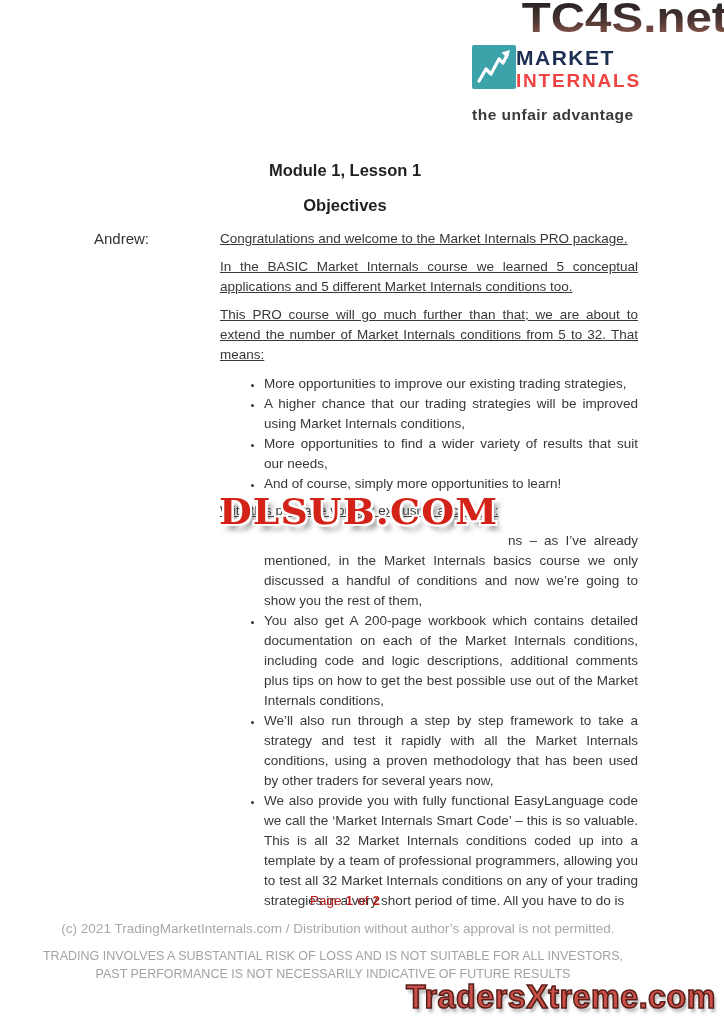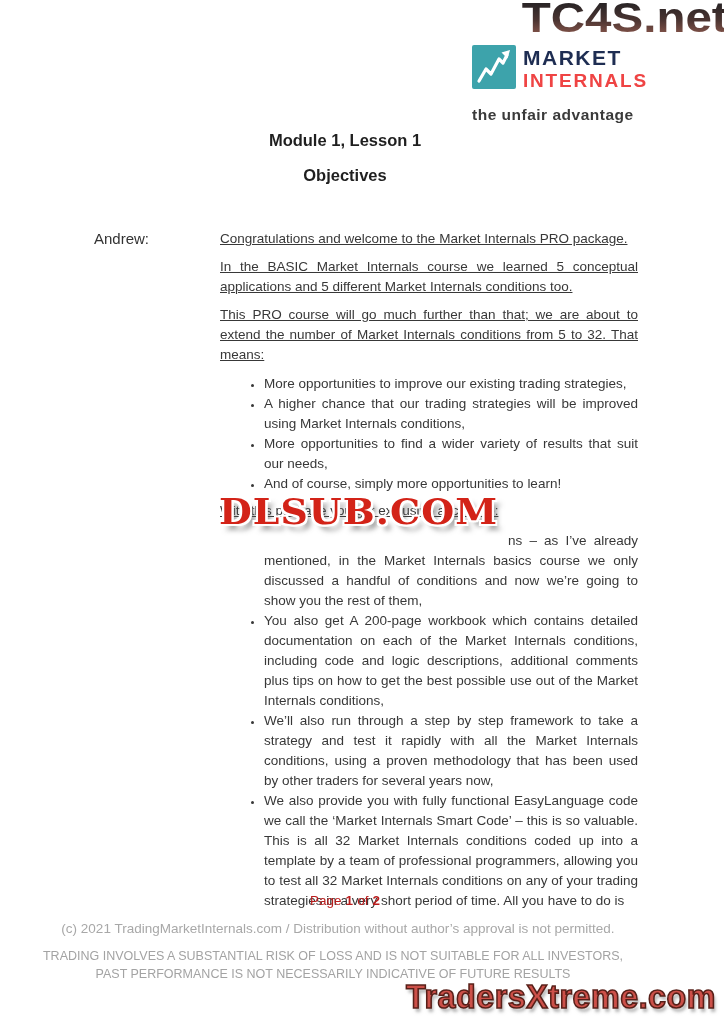--- a/index.html
+++ b/index.html
@@ -17,33 +17,33 @@
     background:linear-gradient(180deg,#2a2526 15%, #4a3431 55%, #8a574c 95%);
     -webkit-background-clip:text; background-clip:text; color:transparent;
     text-shadow:none;
   }
   .logo-wrap { position:absolute; left:472px; top:45px; }
   .logo-row { display:flex; align-items:flex-start; }
   .logo-box {
     width:44px; height:44px; background:#3da3ab; border-radius:2px;
     display:flex; align-items:center; justify-content:center; flex:0 0 auto;
   }
-  .logo-text { margin-left:7px; line-height:1; }
+  .logo-text { line-height:1; }
   .logo-market {
     font-weight:bold; font-size:21px; letter-spacing:1.5px; color:#1e2d52; margin-top:2px;
   }
   .logo-internals {
     font-weight:bold; font-size:19px; letter-spacing:1.8px; color:#ef4444; margin-top:3px;
   }
   .logo-tagline {
     margin-top:16px; font-size:15.5px; font-weight:bold; color:#3a3a3a; letter-spacing:0.5px;
   }
   
   .title-block { position:absolute; left:85px; top:130px; width:520px; text-align:center; }
-  .title-line { font-size:16.5px; font-weight:bold; color:#1f1f1f; line-height:20px; }
+  .title-line { font-size:16.5px; font-weight:bold; color:#1f1f1f; line-height:20px;margin-top:30px; }
   .title-line + .title-line { margin-top:15px; }
   
   .speaker { position:absolute; left:94px; top:230px; font-size:15px; font-weight:normal; color:#333; }
   .body-col { position:absolute; left:220px; top:229px; width:418px; font-size:13.5px; line-height:20px; }
   .body-col p { margin:0 0 8px 0;text-decoration:underline; }
   .just { text-align:justify; }
   .p3 { margin-bottom:9px !important; }
   .p4 { margin-bottom:10px !important; }
   ul.doc-list { list-style:disc outside; margin:0 0 7px 0; padding-left:44px; }
   ul.doc-list li { text-align:justify; padding-left:0px; }

